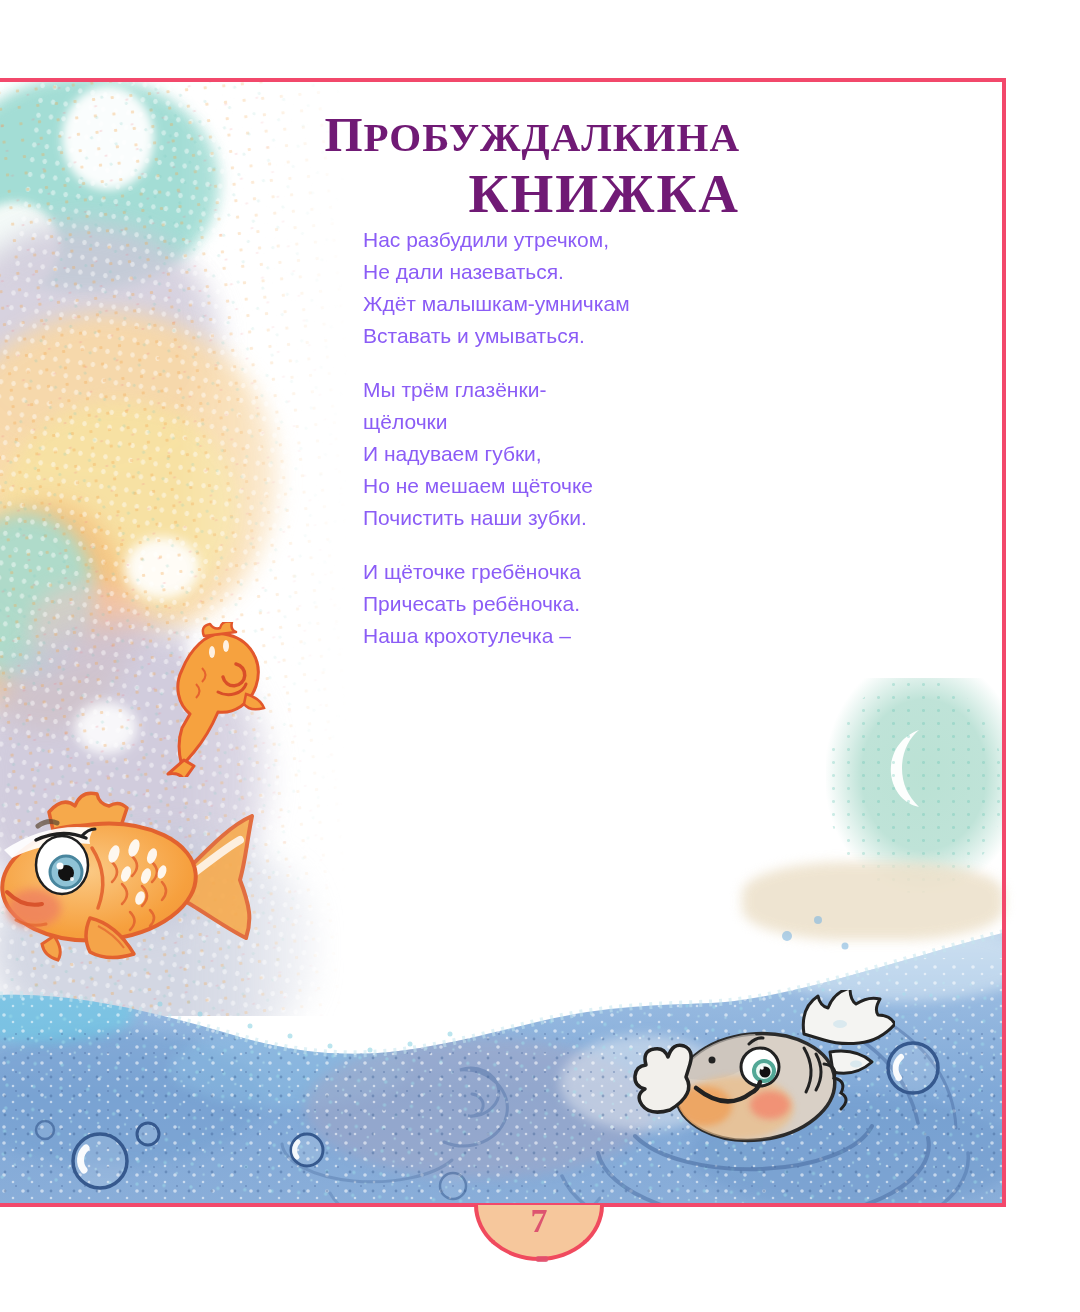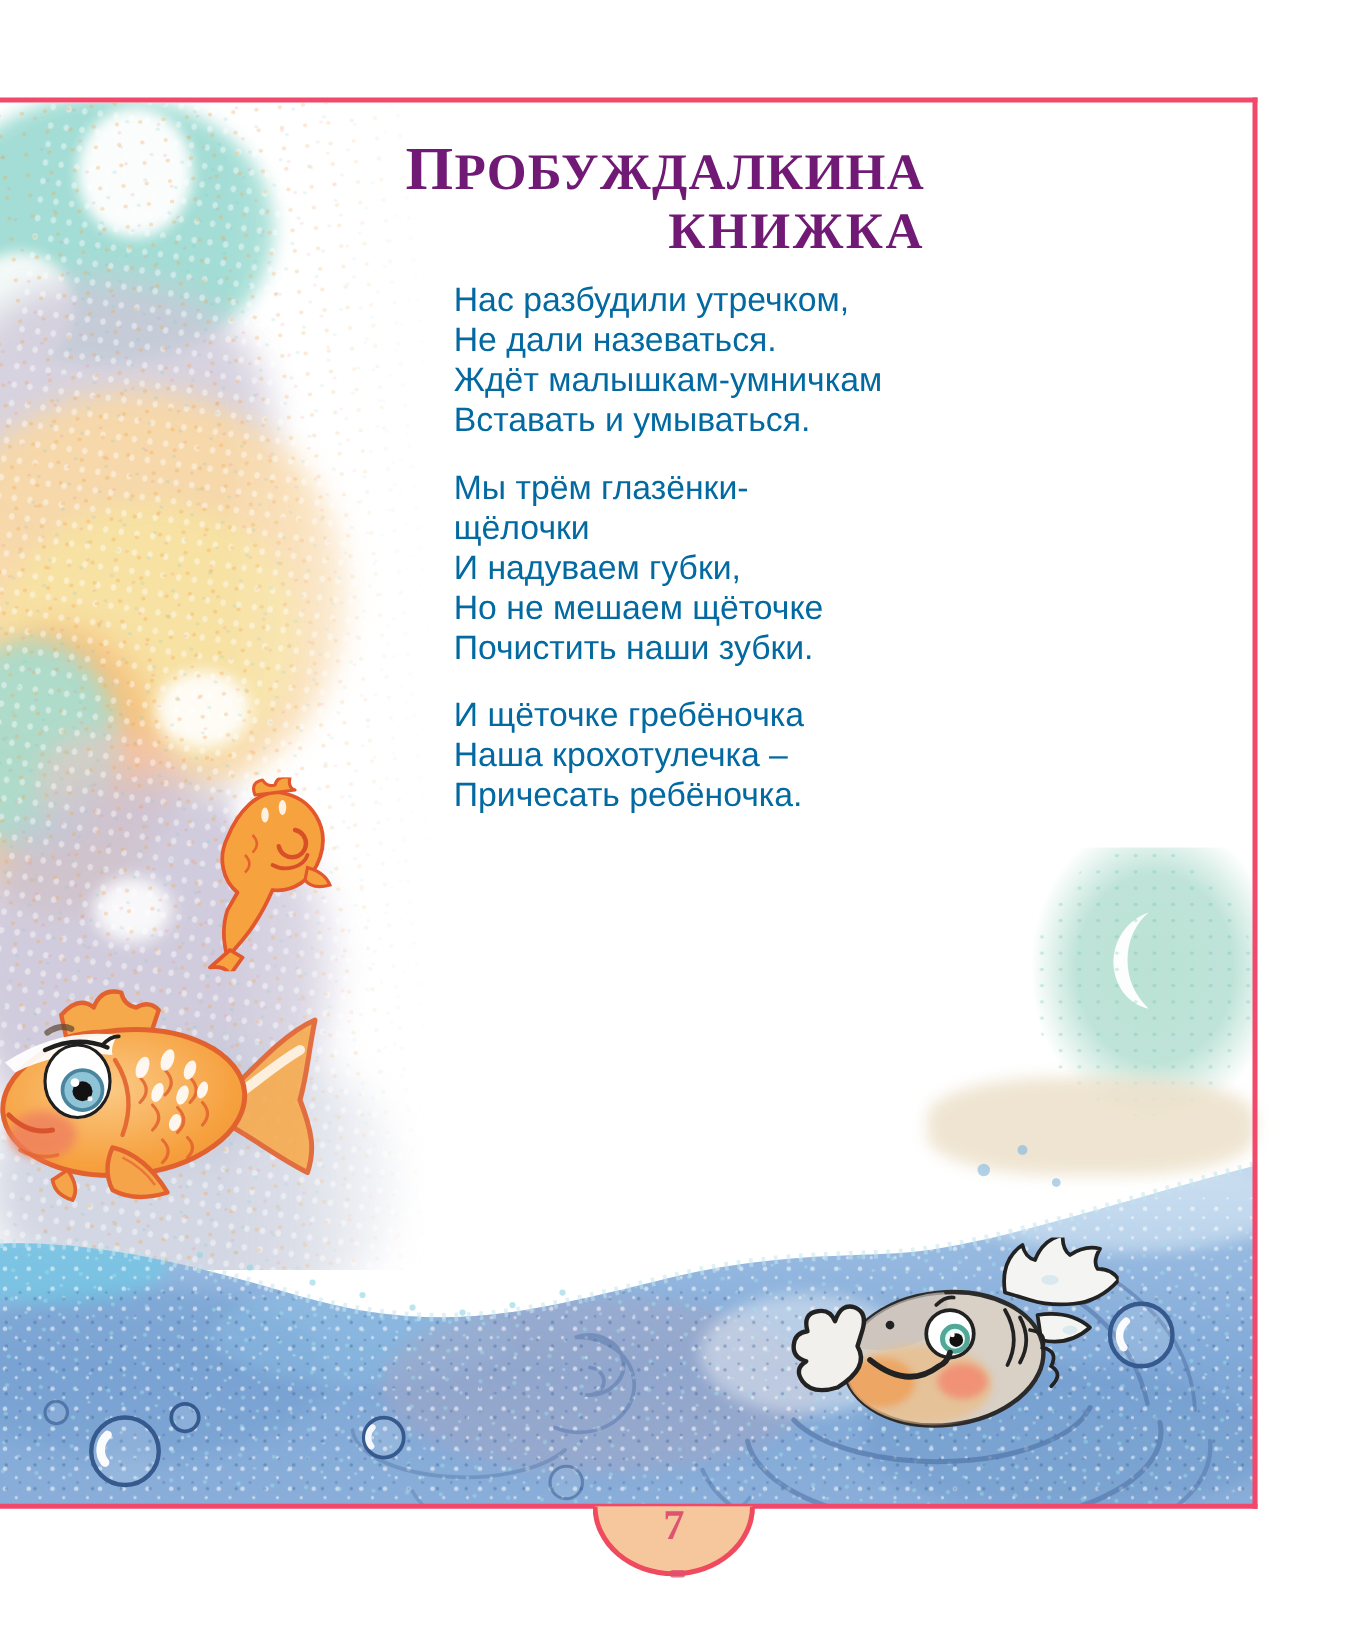--- a/index.html
+++ b/index.html
@@ -22,22 +22,22 @@
         filter:blur(6px);opacity:.85;z-index:1;border-radius:40%;}
   .smallFish{left:160px;top:622px;width:120px;height:155px;z-index:2;}
   .goldFish{left:-6px;top:788px;width:280px;height:190px;z-index:2;}
   .water{left:0;top:898px;width:1006px;height:308px;z-index:3;}
   .puffer{left:608px;top:990px;width:287px;height:162px;z-index:4;}
   
   .title{left:320px;top:112px;width:420px;text-align:right;z-index:5;
          font-family:"Liberation Serif",serif;font-weight:bold;color:#701a75;}
   .title .t1{font-size:41px;line-height:46px;letter-spacing:1px;}
   .title .t1::first-letter{font-size:49px;}
-  .title .t2{font-size:41px;line-height:46px;letter-spacing:2px;margin-top:1px;}
-  .poem{left:363px;top:224px;z-index:5;color:#0369a1;font-size:27px;line-height:32px;}
+  .title .t2{font-size:55px;line-height:46px;letter-spacing:2px;margin-top:11px;}
+  .poem{left:363px;top:224px;z-index:5;color:#8b5cf6;font-size:21px;line-height:32px;}
   .stanza{margin-bottom:22px;}
   .pline{white-space:pre;}
   
   .ptab{left:474px;top:1205px;width:130px;height:56px;z-index:11;box-sizing:border-box;
         background:#f6c79c;border:4px solid #f04a5e;border-top:none;
         border-radius:0 0 65px 65px / 0 0 56px 56px;
         display:flex;align-items:flex-start;justify-content:center;}
   .ptab span{font-family:"Liberation Serif",serif;font-weight:bold;
              font-size:34px;color:#dd5470;margin-top:-3px;}
   .ptab::after{content:"";position:absolute;left:58px;bottom:-5px;width:12px;height:6px;
@@ -272,20 +272,20 @@
   </div>
   <div class="stanza">
     <div class="pline">Мы трём глазёнки-</div>
     <div class="pline">щёлочки</div>
     <div class="pline">И надуваем губки,</div>
     <div class="pline">Но не мешаем щёточке</div>
     <div class="pline">Почистить наши зубки.</div>
   </div>
   <div class="stanza">
     <div class="pline">И щёточке гребёночка</div>
+    <div class="pline">Причесать ребёночка.</div>
     <div class="pline">Наша крохотулечка –</div>
-    <div class="pline">Причесать ребёночка.</div>
   </div>
 </div>
 
 <div class="abs ptab">
   <span>7</span>
 </div>
 
 </body></html>

